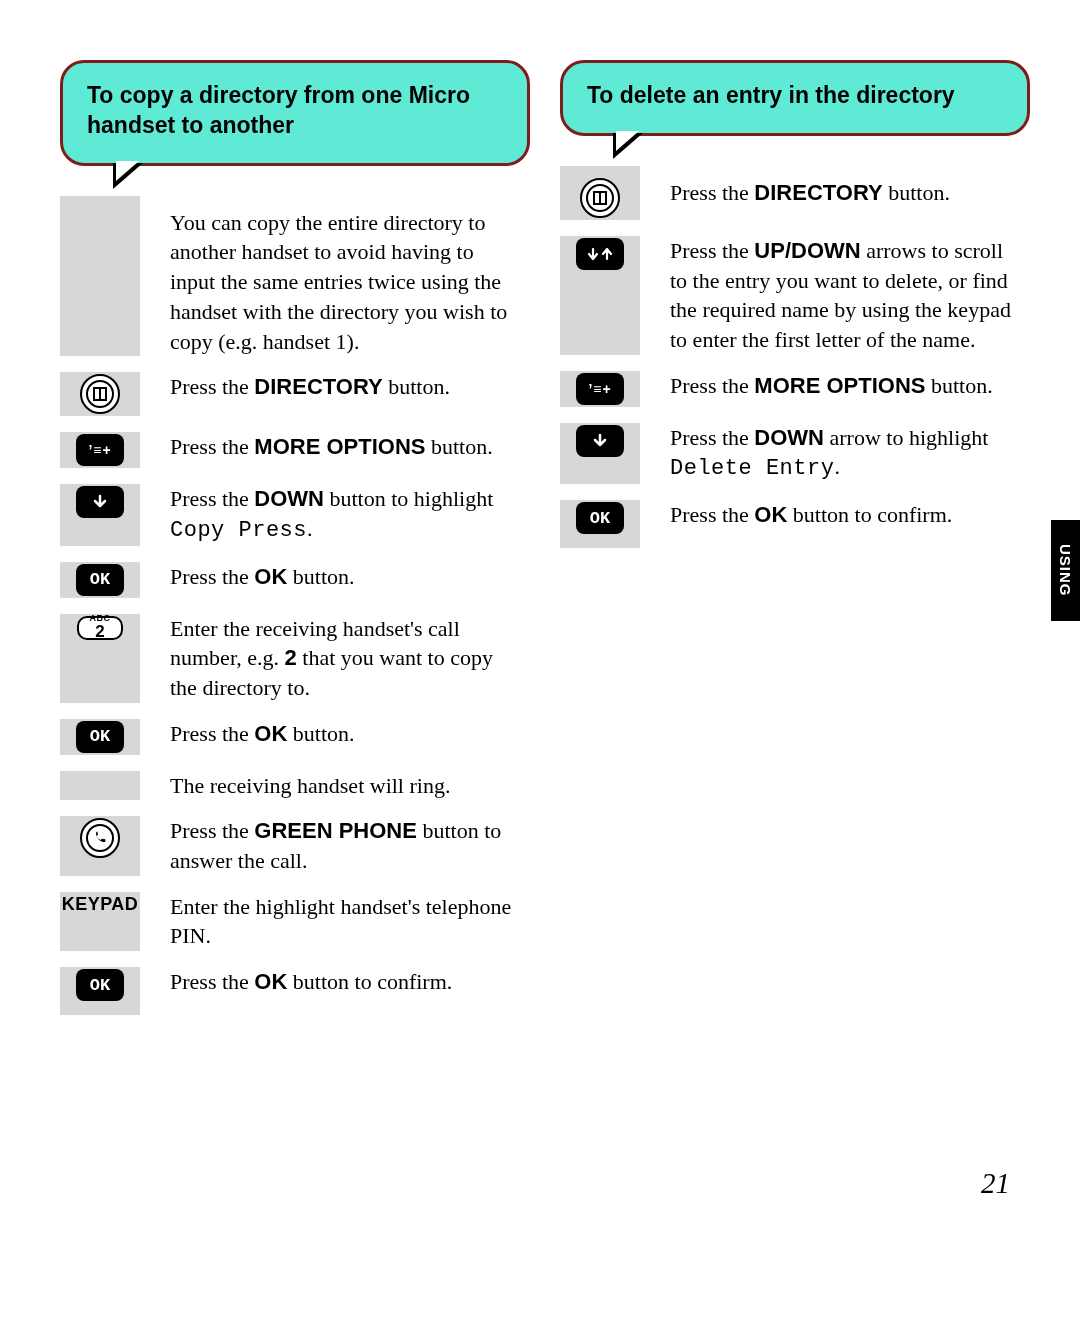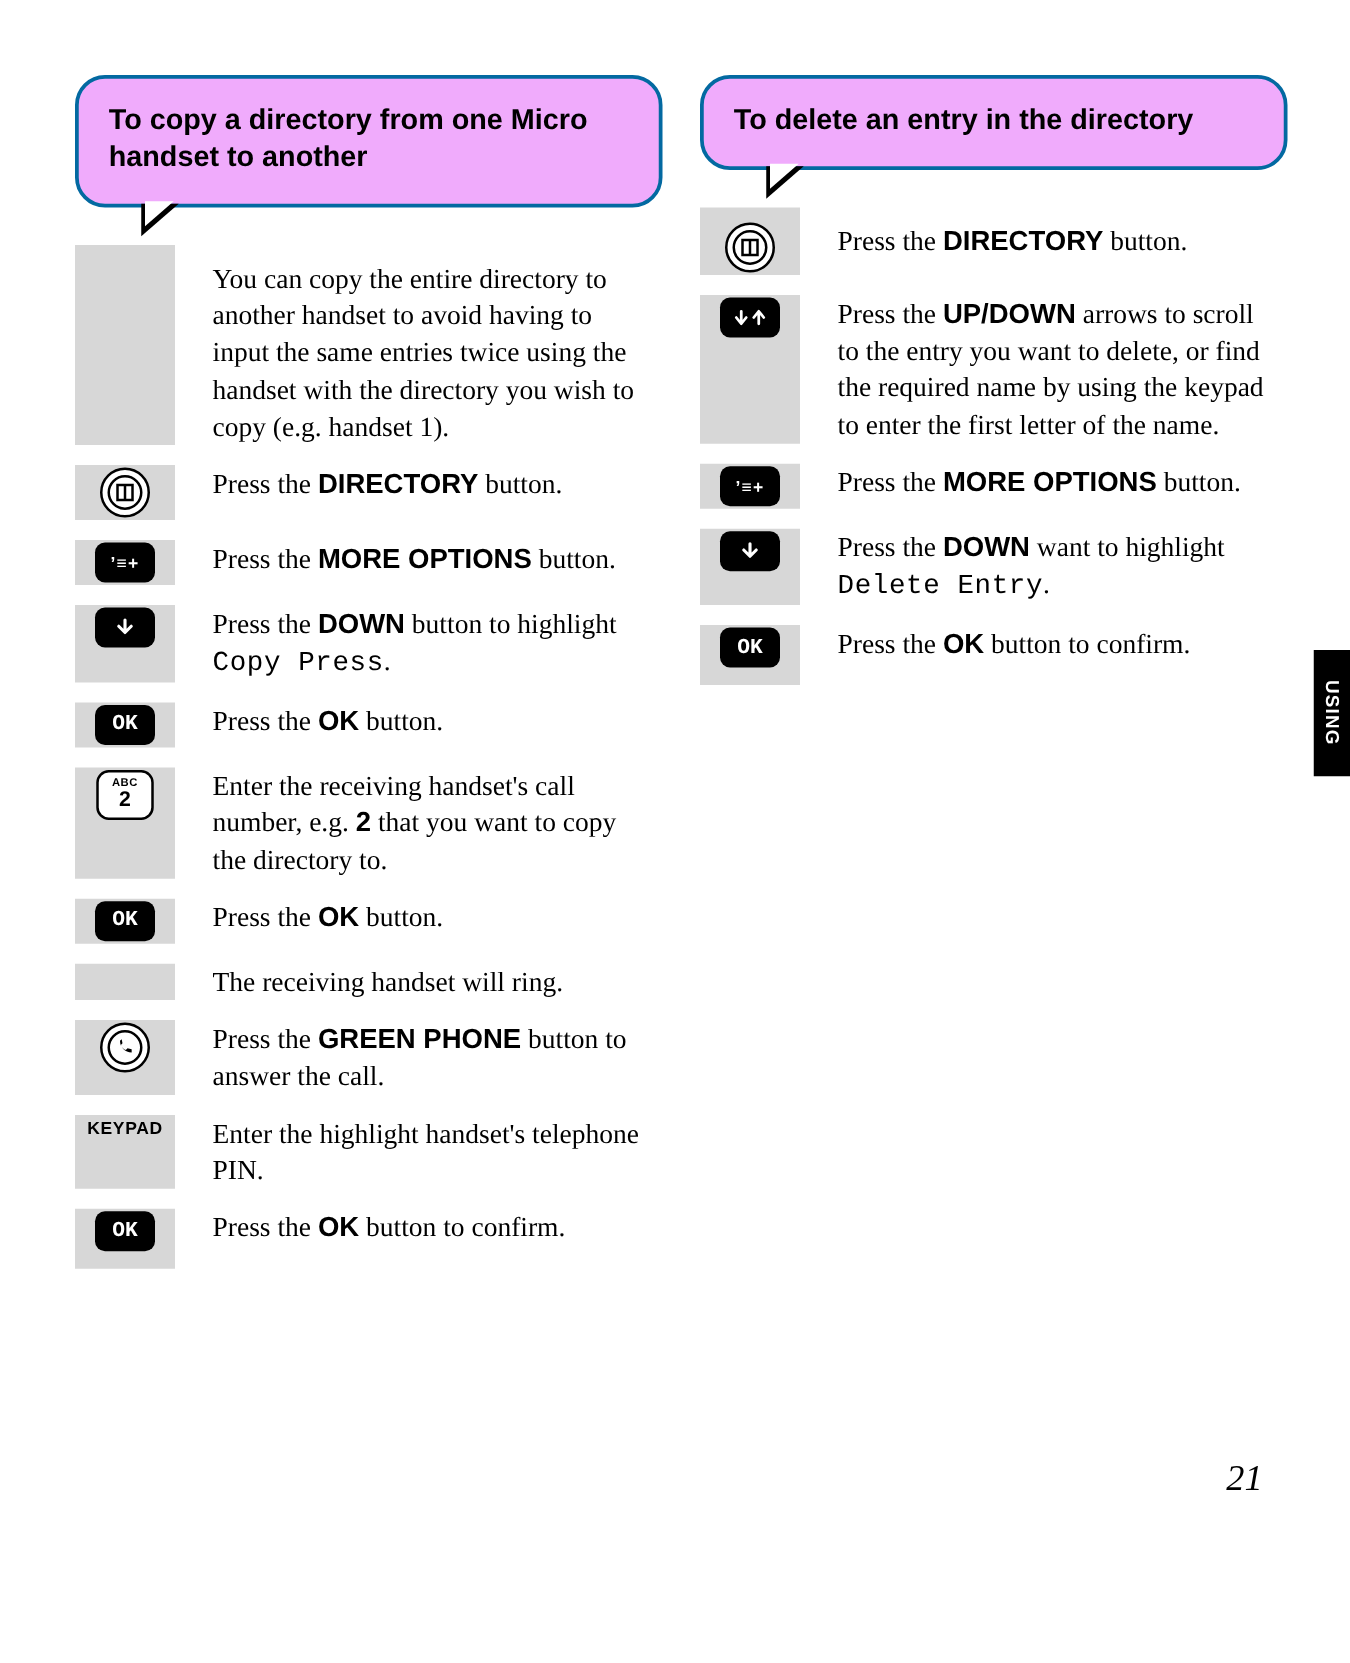--- a/index.html
+++ b/index.html
@@ -16,29 +16,29 @@
     padding: 60px 50px 0 60px;
     display: flex;
     gap: 30px;
   }
   .column {
     flex: 1;
     display: flex;
     flex-direction: column;
   }
   .callout {
-    border: 3px solid #0369a1;
+    border: 3px solid #7f1d1d;
     border-radius: 24px;
     padding: 18px 24px 22px 24px;
     font-family: Arial, Helvetica, sans-serif;
     font-weight: bold;
     font-size: 23px;
     line-height: 1.3;
     position: relative;
-    background: #f0abfc;
+    background: #5eead4;
     margin-bottom: 0;
   }
   .callout-tail {
     position: absolute;
     left: 50px;
     bottom: -26px;
     width: 0; height: 0;
     border-left: 0px solid transparent;
     border-right: 30px solid transparent;
     border-top: 26px solid #000;
@@ -68,36 +68,36 @@
     font-size:14px; letter-spacing:1px;
     display:inline-flex; align-items:center; justify-content:center;
   }
   .ic-ok {
     background:#000; color:#fff; border-radius:8px;
     width:48px; height:32px; font-family: 'Courier New', monospace; font-weight:bold;
     font-size:17px;
     display:inline-flex; align-items:center; justify-content:center;
   }
   .ic-key {
-    width:46px; height:40px; border:2px solid #000; border-radius:10px;
+    width:46px; height:24px; border:2px solid #000; border-radius:10px;
     background:#fff; display:inline-flex; flex-direction:column; align-items:center; justify-content:center;
     font-family: Arial, sans-serif;
   }
   .ic-key .abc { font-size:9px; font-weight:bold; letter-spacing:0.5px; line-height:1; }
   .ic-key .num { font-size:17px; font-weight:bold; line-height:1.1; }
   .ic-phone {
     width:40px; height:40px; border:2px solid #000; border-radius:50%;
     background:#fff; position:relative;
   }
   .ic-phone::before {
     content:""; position:absolute; inset:4px; border:2px solid #000; border-radius:50%;
   }
   .ic-phone svg { position:absolute; left:50%; top:50%; transform:translate(-50%,-50%); }
   .ic-keypad {
-    font-family: Arial, sans-serif; font-weight:bold; font-size:14px;
+    font-family: Arial, sans-serif; font-weight:bold; font-size:18px;
     letter-spacing:0.5px;
   }
   .mono { font-family: 'Courier New', monospace; letter-spacing:0.5px; }
   .side-tab {
     position:absolute;
     right:0; top:520px;
     background:#000; color:#fff;
     padding: 24px 6px;
     font-family: Arial, sans-serif; font-weight:bold; font-size:15px;
     writing-mode: vertical-rl;
@@ -262,21 +262,21 @@
       </div>
 
       <div class="srow">
         <div class="icw">
             <span class="ic-black">
               <svg width="18" height="18" viewBox="0 0 18 18">
                 <path d="M9 3 L9 12 M4 8 L9 13 L14 8" stroke="#fff" stroke-width="2.5" fill="none" stroke-linecap="round" stroke-linejoin="round"></path>
               </svg>
             </span>
           </div>
-        <div class="txw"><span>Press the </span><strong class="b">DOWN</strong><span> want to highlight </span><span class="mono">Delete Entry</span><span>.</span></div>
+        <div class="txw"><span>Press the </span><strong class="b">DOWN</strong><span> arrow to highlight </span><span class="mono">Delete Entry</span><span>.</span></div>
       </div>
 
       <div class="srow">
         <div class="icw">
             <span class="ic-ok">OK</span>
           </div>
         <div class="txw"><span>Press the </span><strong class="b">OK</strong><span> button to confirm.</span></div>
       </div>
 
     </div>

